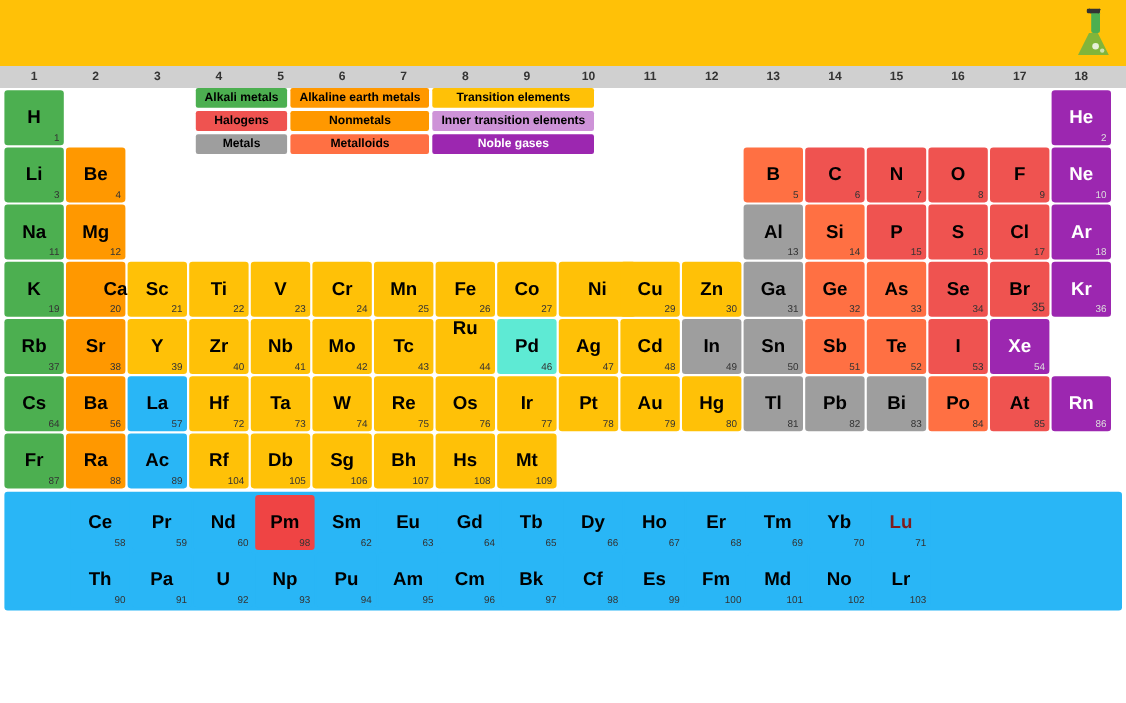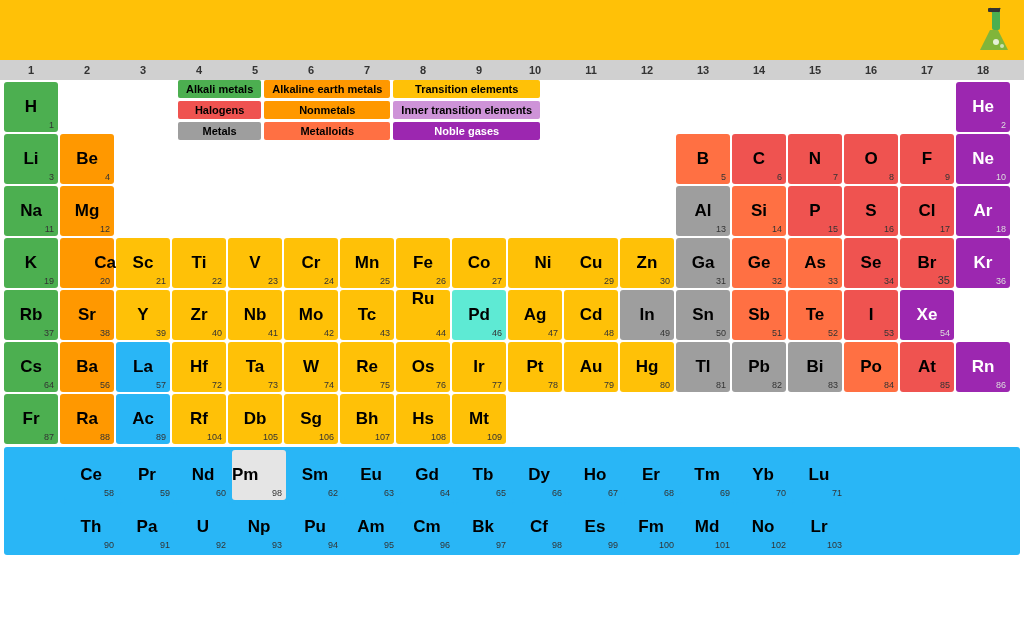--- a/index.html
+++ b/index.html
@@ -481,21 +481,21 @@
         <span style="font-size: 9px; color: rgb(51, 51, 51); position: absolute; bottom: 2px; right: 4px;">58</span>
       </div>
       <div style="width: 54px; height: 50px; background: rgb(41, 182, 246); display: flex; flex-direction: column; align-items: center; justify-content: center; border-radius: 3px; cursor: pointer; position: relative;">
         <span style="font-size: 17px; font-weight: bold; color: rgb(0, 0, 0);">Pr</span>
         <span style="font-size: 9px; color: rgb(51, 51, 51); position: absolute; bottom: 2px; right: 4px;">59</span>
       </div>
       <div style="width: 54px; height: 50px; background: rgb(41, 182, 246); display: flex; flex-direction: column; align-items: center; justify-content: center; border-radius: 3px; cursor: pointer; position: relative;">
         <span style="font-size: 17px; font-weight: bold; color: rgb(0, 0, 0);">Nd</span>
         <span style="font-size: 9px; color: rgb(51, 51, 51); position: absolute; bottom: 2px; right: 4px;">60</span>
       </div>
-      <div style="width: 54px; height: 50px; background: #e5e5e5; display: flex; flex-direction: column; align-items: flex-start; justify-content: center; border-radius: 3px; cursor: pointer; position: relative;">
+      <div style="width: 54px; height: 50px; background: #ef4444; display: flex; flex-direction: column; align-items: center; justify-content: center; border-radius: 3px; cursor: pointer; position: relative;">
         <span style="font-size: 17px; font-weight: bold; color: rgb(0, 0, 0);">Pm</span>
         <span style="font-size: 9px; color: rgb(51, 51, 51); position: absolute; bottom: 2px; right: 4px;">98</span>
       </div>
       <div style="width: 54px; height: 50px; background: rgb(41, 182, 246); display: flex; flex-direction: column; align-items: center; justify-content: center; border-radius: 3px; cursor: pointer; position: relative;">
         <span style="font-size: 17px; font-weight: bold; color: rgb(0, 0, 0);">Sm</span>
         <span style="font-size: 9px; color: rgb(51, 51, 51); position: absolute; bottom: 2px; right: 4px;">62</span>
       </div>
       <div style="width: 54px; height: 50px; background: rgb(41, 182, 246); display: flex; flex-direction: column; align-items: center; justify-content: center; border-radius: 3px; cursor: pointer; position: relative;">
         <span style="font-size: 17px; font-weight: bold; color: rgb(0, 0, 0);">Eu</span>
         <span style="font-size: 9px; color: rgb(51, 51, 51); position: absolute; bottom: 2px; right: 4px;">63</span>
@@ -522,21 +522,21 @@
       </div>
       <div style="width: 54px; height: 50px; background: rgb(41, 182, 246); display: flex; flex-direction: column; align-items: center; justify-content: center; border-radius: 3px; cursor: pointer; position: relative;">
         <span style="font-size: 17px; font-weight: bold; color: rgb(0, 0, 0);">Tm</span>
         <span style="font-size: 9px; color: rgb(51, 51, 51); position: absolute; bottom: 2px; right: 4px;">69</span>
       </div>
       <div style="width: 54px; height: 50px; background: rgb(41, 182, 246); display: flex; flex-direction: column; align-items: center; justify-content: center; border-radius: 3px; cursor: pointer; position: relative;">
         <span style="font-size: 17px; font-weight: bold; color: rgb(0, 0, 0);">Yb</span>
         <span style="font-size: 9px; color: rgb(51, 51, 51); position: absolute; bottom: 2px; right: 4px;">70</span>
       </div>
       <div style="width: 54px; height: 50px; background: rgb(41, 182, 246); display: flex; flex-direction: column; align-items: center; justify-content: center; border-radius: 3px; cursor: pointer; position: relative;">
-        <span style="font-size: 17px; font-weight: bold; color: #000000;">Lu</span>
+        <span style="font-size: 17px; font-weight: bold; color: #7f1d1d;">Lu</span>
         <span style="font-size: 9px; color: rgb(51, 51, 51); position: absolute; bottom: 2px; right: 4px;">71</span>
       </div>
     </div>
   <div id="actinide-row" style="display: grid; grid-template-columns: repeat(14, 54px); gap: 2px;">
       <div style="width: 54px; height: 50px; background: rgb(41, 182, 246); display: flex; flex-direction: column; align-items: center; justify-content: center; border-radius: 3px; cursor: pointer; position: relative;">
         <span style="font-size: 17px; font-weight: bold; color: rgb(0, 0, 0);">Th</span>
         <span style="font-size: 9px; color: rgb(51, 51, 51); position: absolute; bottom: 2px; right: 4px;">90</span>
       </div>
       <div style="width: 54px; height: 50px; background: rgb(41, 182, 246); display: flex; flex-direction: column; align-items: center; justify-content: center; border-radius: 3px; cursor: pointer; position: relative;">
         <span style="font-size: 17px; font-weight: bold; color: rgb(0, 0, 0);">Pa</span>

